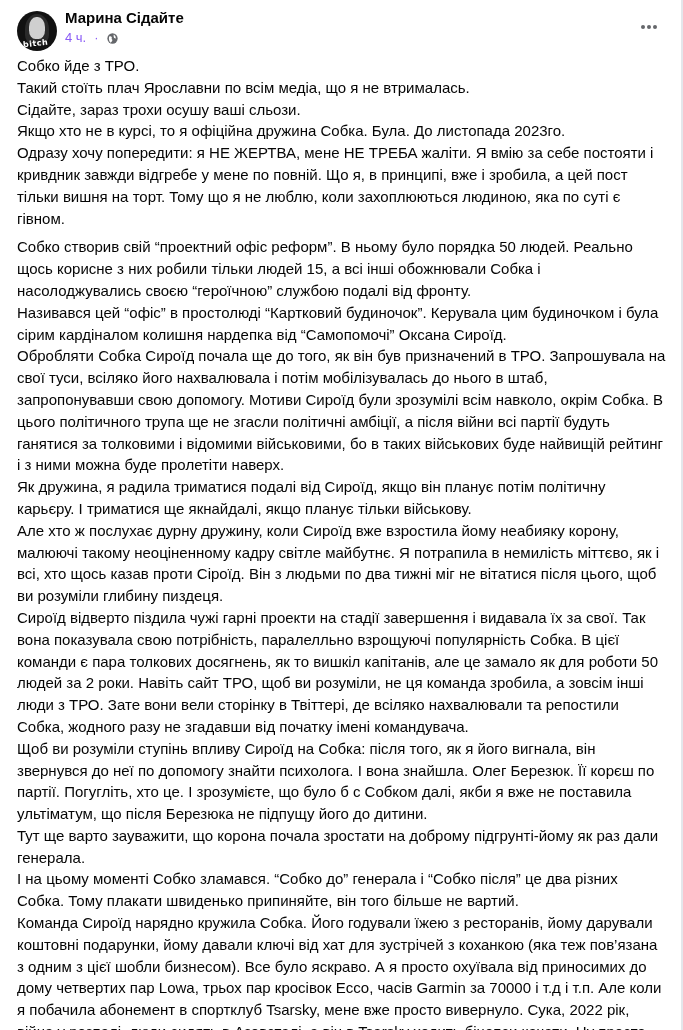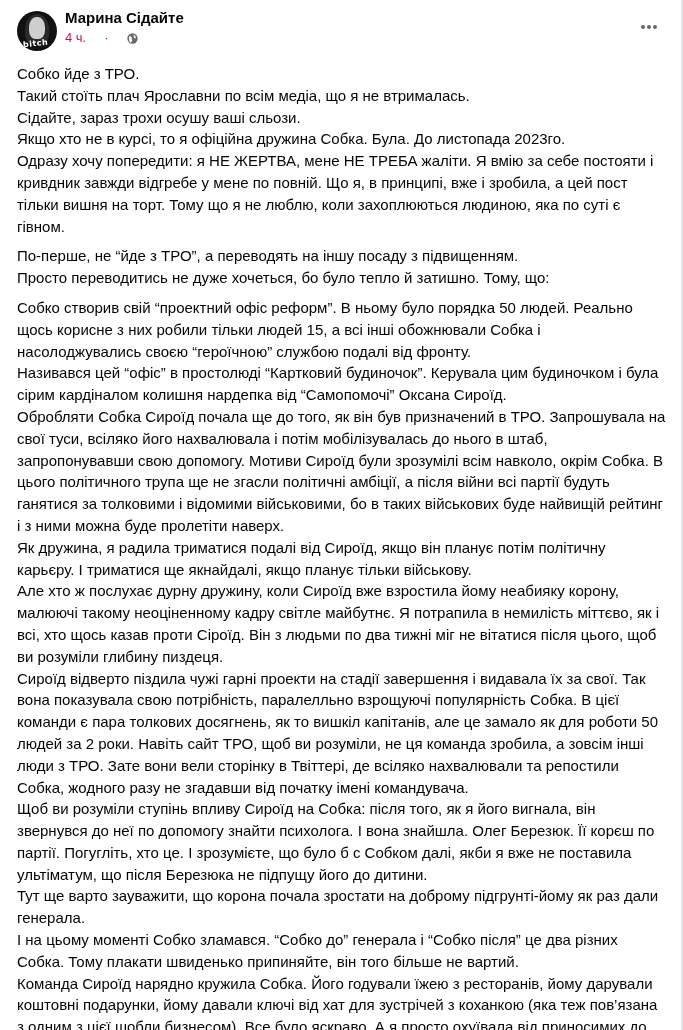--- a/index.html
+++ b/index.html
@@ -8,27 +8,27 @@
   .post-header { position: absolute; left: 0; top: 0; width: 683px; height: 56px; }
   .avatar { position: absolute; left: 17px; top: 11px; width: 40px; height: 40px; border-radius: 50%;
             background: #111; overflow: hidden; }
   .avatar .face { position: absolute; left: 12px; top: 6px; width: 16px; height: 22px; border-radius: 45% 45% 40% 40%;
                   background: #cfcfcf; }
   .avatar .hair { position: absolute; left: 8px; top: 3px; width: 24px; height: 30px; border-radius: 50% 50% 30% 30%;
                   background: #2a2a2a; }
   .avatar .tag { position: absolute; left: 6px; bottom: 3px; font-size: 8px; font-weight: bold; color: #fff;
                  letter-spacing: 0.5px; font-family: "DejaVu Sans", sans-serif; transform: rotate(-6deg); }
   .author-name { position: absolute; left: 65px; top: 9px; font-size: 15px; font-weight: bold; color: #050505; }
-  .meta { position: absolute; left: 65px; top: 30px; font-size: 13px; color: #be185d; display: flex; align-items: center; gap: 18px; }
+  .meta { position: absolute; left: 65px; top: 30px; font-size: 13px; color: #8b5cf6; display: flex; align-items: center; gap: 8px; }
   .globe { display: inline-block; width: 11px; height: 11px; }
   .more-btn { position: absolute; left: 637px; top: 18px; width: 24px; height: 18px; display: flex; align-items: center;
               justify-content: center; gap: 2px; cursor: pointer; }
   .more-btn span { width: 4px; height: 4px; border-radius: 50%; background: #65676b; display: block; }
   .post-body { position: absolute; left: 17px; top: 55px; width: 650px; font-size: 15px; line-height: 21.8px; color: #050505; }
-  .post-body p { margin: 8px 0 7px 0; white-space: pre-line; }
+  .post-body p { margin: 0 0 7px 0; white-space: pre-line; }
   .scroll-edge { position: absolute; right: 0; top: 0; width: 2px; height: 1030px; background: #e4e6eb; }
 </style>
 </head>
 <body>
 
 <div class="post-header">
   <div class="avatar">
     <div class="hair"></div>
     <div class="face"></div>
     <span class="tag">bitch</span>
@@ -51,22 +51,20 @@
     <span></span>
   </div>
 </div>
 
 <div class="post-body">
   <p>Собко йде з ТРО.
 Такий стоїть плач Ярославни по всім медіа, що я не втрималась.
 Сідайте, зараз трохи осушу ваші сльози.
 Якщо хто не в курсі, то я офіційна дружина Собка. Була. До листопада 2023го.
 Одразу хочу попередити: я НЕ ЖЕРТВА, мене НЕ ТРЕБА жаліти. Я вмію за себе постояти і кривдник завжди відгребе у мене по повній. Що я, в принципі, вже і зробила, а цей пост тільки вишня на торт. Тому що я не люблю, коли захоплюються людиною, яка по суті є гівном.</p>
-  <p>По-перше, не “йде з ТРО”, а переводять на іншу посаду з підвищенням.
-Просто переводитись не дуже хочеться, бо було тепло й затишно. Тому, що:</p>
   <p>Собко створив свій “проектний офіс реформ”. В ньому було порядка 50 людей. Реально щось корисне з них робили тільки людей 15, а всі інші обожнювали Собка і насолоджувались своєю “героїчною” службою подалі від фронту.
 Називався цей “офіс” в простолюді “Картковий будиночок”. Керувала цим будиночком і була сірим кардіналом колишня нардепка від “Самопомочі” Оксана Сироїд.
 Обробляти Собка Сироїд почала ще до того, як він був призначений в ТРО. Запрошувала на свої туси, всіляко його нахвалювала і потім мобілізувалась до нього в штаб, запропонувавши свою допомогу. Мотиви Сироїд були зрозумілі всім навколо, окрім Собка. В цього політичного трупа ще не згасли політичні амбіції, а після війни всі партії будуть ганятися за толковими і відомими військовими, бо в таких військових буде найвищій рейтинг і з ними можна буде пролетіти наверх.
 Як дружина, я радила триматися подалі від Сироїд, якщо він планує потім політичну карьєру. І триматися ще якнайдалі, якщо планує тільки військову.
 Але хто ж послухає дурну дружину, коли Сироїд вже взростила йому неабияку корону, малюючі такому неоціненному кадру світле майбутнє. Я потрапила в немилість міттєво, як і всі, хто щось казав проти Сіроїд. Він з людьми по два тижні міг не вітатися після цього, щоб ви розуміли глибину пиздеця.
 Сироїд відверто піздила чужі гарні проекти на стадії завершення і видавала їх за свої. Так вона показувала свою потрібність, паралелльно взрощуючі популярність Собка. В цієї команди є пара толкових досягнень, як то вишкіл капітанів, але це замало як для роботи 50 людей за 2 роки. Навіть сайт ТРО, щоб ви розуміли, не ця команда зробила, а зовсім інші люди з ТРО. Зате вони вели сторінку в Твіттері, де всіляко нахвалювали та репостили Собка, жодного разу не згадавши від початку імені командувача.
 Щоб ви розуміли ступінь впливу Сироїд на Собка: після того, як я його вигнала, він звернувся до неї по допомогу знайти психолога. І вона знайшла. Олег Березюк. Її корєш по партії. Погугліть, хто це. І зрозумієте, що було б с Собком далі, якби я вже не поставила ультіматум, що після Березюка не підпущу його до дитини.
 Тут ще варто зауважити, що корона почала зростати на доброму підгрунті-йому як раз дали генерала.
 І на цьому моменті Собко зламався. “Собко до” генерала і “Собко після” це два різних Собка. Тому плакати швиденько припиняйте, він того більше не вартий.
 Команда Сироїд нарядно кружила Собка. Його годували їжею з ресторанів, йому дарували коштовні подарунки, йому давали ключі від хат для зустрічей з коханкою (яка теж пов’язана з одним з цієї шобли бизнесом). Все було яскраво. А я просто охуївала від приносимих до дому четвертих пар Lowa, трьох пар кросівок Ecco, часів Garmin за 70000 і т.д і т.п. Але коли я побачила абонемент в спортклуб Tsarsky, мене вже просто вивернуло.  Сука, 2022 рік, війна у розпалі, люди сидять в Азовсталі, а він в Tsarsky ходить біцепси качати. Ну просто підлеглий подарував, ну що такого?</p>

